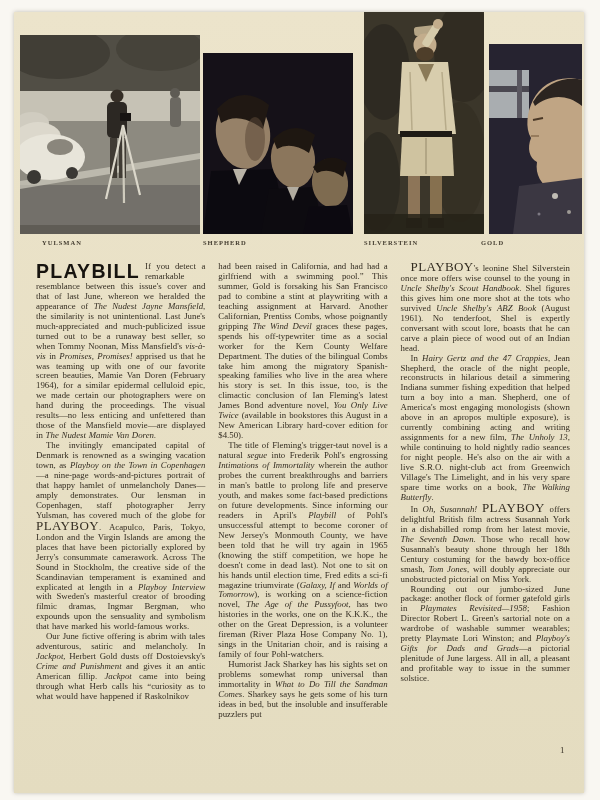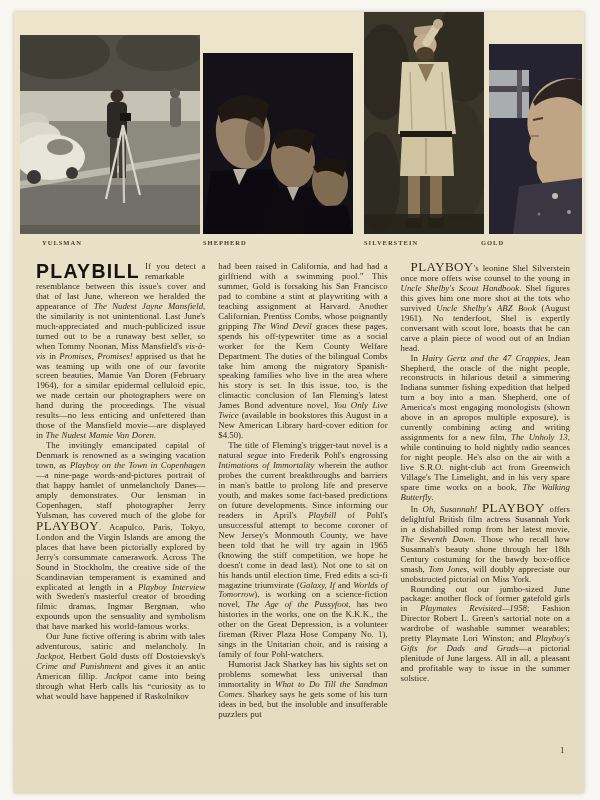--- a/index.html
+++ b/index.html
@@ -154,21 +154,21 @@
 
   <div class="columns">
     <div class="col">
         <p><span class="masthead">PLAYBILL</span><span>If you detect a remarkable resemblance between this issue's cover and that of last June, whereon we heralded the appearance of </span><span class="it">The Nudest Jayne Mansfield</span><span>, the similarity is not unintentional. Last June's much-appreciated and much-publicized issue turned out to be a runaway best seller, so when Tommy Noonan, Miss Mansfield's </span><span class="it">vis-à-vis</span><span> in </span><span class="it">Promises, Promises!</span><span> apprised us that he was teaming up with one of our favorite screen beauties, Mamie Van Doren (February 1964), for a similar epidermal celluloid epic, we made certain our photographers were on hand during the proceedings. The visual results—no less enticing and unfettered than those of the Mansfield movie—are displayed in </span><span class="it">The Nudest Mamie Van Doren.</span></p>
         <p class="indent"><span>The invitingly emancipated capital of Denmark is renowned as a swinging vacation town, as </span><span class="it">Playboy on the Town in Copenhagen</span><span>—a nine-page words-and-pictures portrait of that happy hamlet of unmelancholy Danes—amply demonstrates. Our lensman in Copenhagen, staff photographer Jerry Yulsman, has covered much of the globe for </span><span class="sc">PLAYBOY</span><span>. Acapulco, Paris, Tokyo, London and the Virgin Islands are among the places that have been pictorially explored by Jerry's consummate camerawork. Across The Sound in Stockholm, the creative side of the Scandinavian temperament is examined and explicated at length in a </span><span class="it">Playboy Interview</span><span> with Sweden's masterful creator of brooding filmic dramas, Ingmar Bergman, who expounds upon the sensuality and symbolism that have marked his world-famous works.</span></p>
         <p class="indent"><span>Our June fictive offering is abrim with tales adventurous, satiric and melancholy. In </span><span class="it">Jackpot</span><span>, Herbert Gold dusts off Dostoievsky's </span><span class="it">Crime and Punishment</span><span> and gives it an antic American fillip. </span><span class="it">Jackpot</span><span> came into being through what Herb calls his “curiosity as to what would have happened if Raskolnikov</span></p>
       </div>
     <div class="col">
         <p><span>had been raised in California, and had had a girlfriend with a swimming pool.” This summer, Gold is forsaking his San Francisco pad to combine a stint at playwriting with a teaching assignment at Harvard. Another Californian, Prentiss Combs, whose poignantly gripping </span><span class="it">The Wind Devil</span><span> graces these pages, spends his off-typewriter time as a social worker for the Kern County Welfare Department. The duties of the bilingual Combs take him among the migratory Spanish-speaking families who live in the area where his story is set. In this issue, too, is the climactic conclusion of Ian Fleming's latest James Bond adventure novel, </span><span class="it">You Only Live Twice</span><span> (available in bookstores this August in a New American Library hard-cover edition for $4.50).</span></p>
         <p class="indent"><span>The title of Fleming's trigger-taut novel is a natural </span><span class="it">segue</span><span> into Frederik Pohl's engrossing </span><span class="it">Intimations of Immortality</span><span> wherein the author probes the current breakthroughs and barriers in man's battle to prolong life and preserve youth, and makes some fact-based predictions on future developments. Since informing our readers in April's </span><span class="it">Playbill</span><span> of Pohl's unsuccessful attempt to become coroner of New Jersey's Monmouth County, we have been told that he will try again in 1965 (knowing the stiff competition, we hope he doesn't come in dead last). Not one to sit on his hands until election time, Fred edits a sci-fi magazine triumvirate (</span><span class="it">Galaxy, If</span><span> and </span><span class="it">Worlds of Tomorrow</span><span>), is working on a science-fiction novel, </span><span class="it">The Age of the Pussyfoot</span><span>, has two histories in the works, one on the K.K.K., the other on the Great Depression, is a volunteer fireman (River Plaza Hose Company No. 1), sings in the Unitarian choir, and is raising a family of four Pohl-watchers.</span></p>
-        <p class="indent"><span>Humorist Jack Sharkey has his sights set on problems somewhat less universal than immortality in </span><span class="it">What to Do Till the Sandman Comes</span><span>. Sharkey says he gets some of his turn ideas in bed, but the insoluble and insufferable puzzlers put</span></p>
+        <p class="indent"><span>Humorist Jack Sharkey has his sights set on problems somewhat romp universal than immortality in </span><span class="it">What to Do Till the Sandman Comes</span><span>. Sharkey says he gets some of his turn ideas in bed, but the insoluble and insufferable puzzlers put</span></p>
       </div>
     <div class="col">
         <p class="indent"><span class="sc">PLAYBOY</span><span>'s leonine Shel Silverstein once more offers wise counsel to the young in </span><span class="it">Uncle Shelby's Scout Handbook</span><span>. Shel figures this gives him one more shot at the tots who survived </span><span class="it">Uncle Shelby's ABZ Book</span><span> (August 1961). No tenderfoot, Shel is expertly conversant with scout lore, boasts that he can carve a plain piece of wood out of an Indian head.</span></p>
         <p class="indent"><span>In </span><span class="it">Hairy Gertz and the 47 Crappies</span><span>, Jean Shepherd, the oracle of the night people, reconstructs in hilarious detail a simmering Indiana summer fishing expedition that helped turn a boy into a man. Shepherd, one of America's most engaging monologists (shown above in an apropos multiple exposure), is currently combining acting and writing assignments for a new film, </span><span class="it">The Unholy 13</span><span>, while continuing to hold nightly radio seances for night people. He's also on the air with a live S.R.O. night-club act from Greenwich Village's The Limelight, and in his very spare spare time works on a book, </span><span class="it">The Walking Butterfly</span><span>.</span></p>
         <p class="indent"><span>In </span><span class="it">Oh, Susannah!</span><span> </span><span class="sc">PLAYBOY</span><span> offers delightful British film actress Susannah York in a dishabilled romp from her latest movie, </span><span class="it">The Seventh Dawn</span><span>. Those who recall how Susannah's beauty shone through her 18th Century costuming for the bawdy box-office smash, </span><span class="it">Tom Jones</span><span>, will doubly appreciate our unobstructed pictorial on Miss York.</span></p>
         <p class="indent"><span>Rounding out our jumbo-sized June package: another flock of former gatefold girls in </span><span class="it">Playmates Revisited—1958</span><span>; Fashion Director Robert L. Green's sartorial note on a wardrobe of washable summer wearables; pretty Playmate Lori Winston; and </span><span class="it">Playboy's Gifts for Dads and Grads</span><span>—a pictorial plenitude of June largess. All in all, a pleasant and profitable way to issue in the summer solstice.</span></p>
       </div>
   </div>
 
   <div class="pagenum">1</div>

